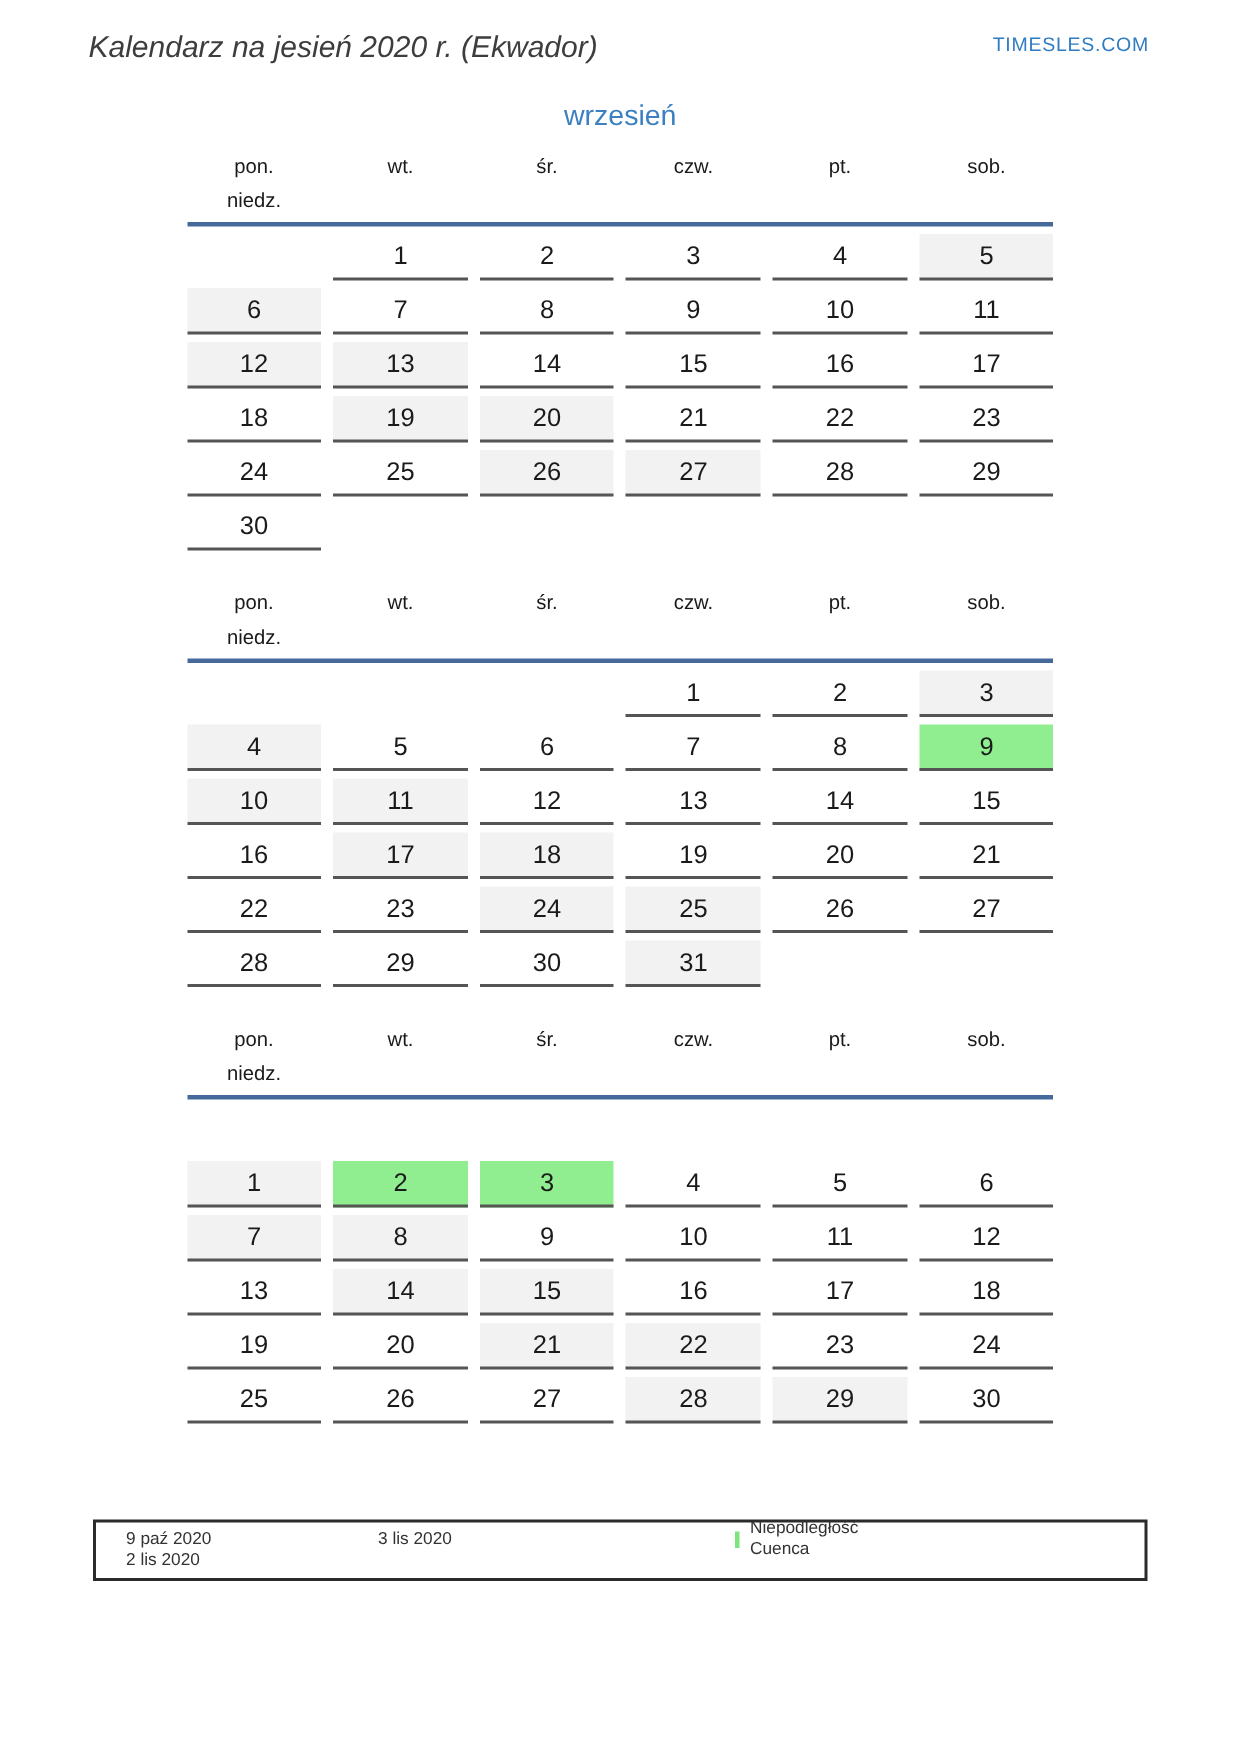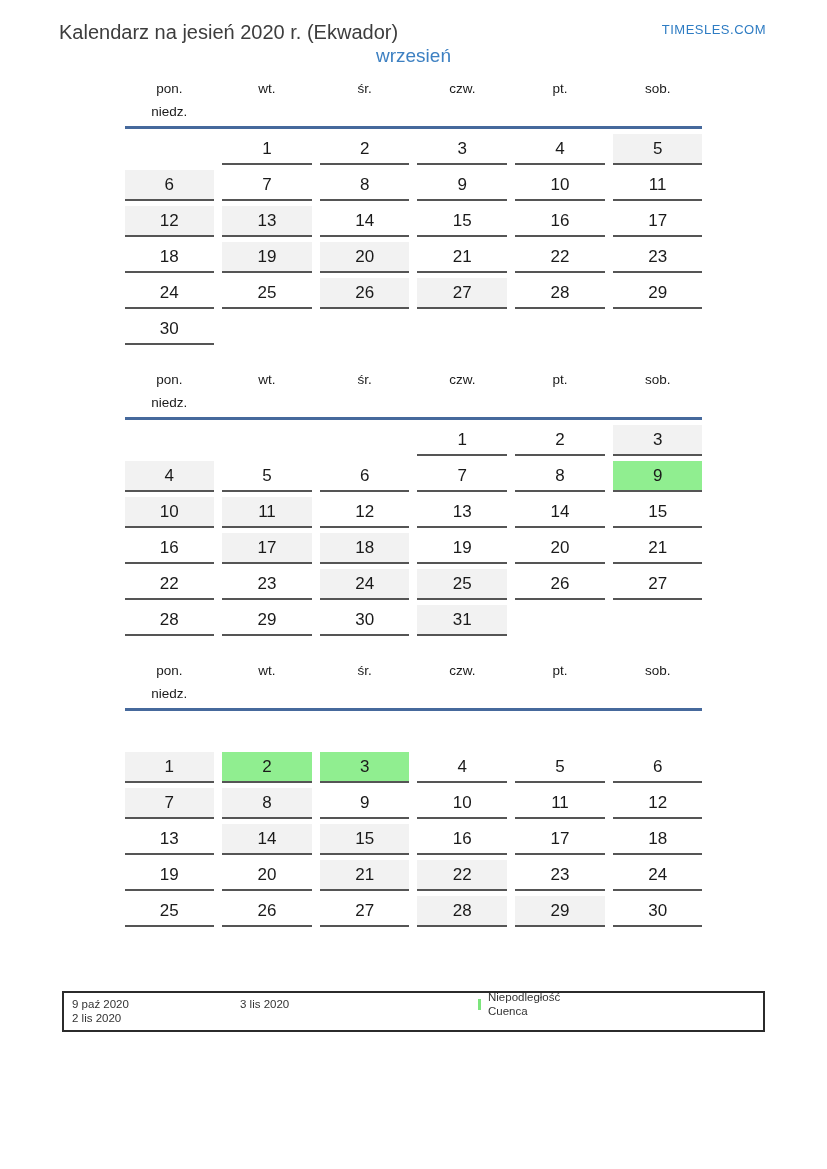--- a/index.html
+++ b/index.html
@@ -14,31 +14,32 @@
   .page-header {
     display: flex;
     justify-content: space-between;
     align-items: flex-start;
     padding: 20px 61px 0 59px;
   }
   .page-title {
     font-size: 20px;
     line-height: 24px;
     color: #3d3d3d;
+    font-style: italic;
   }
   .site-link {
     font-size: 13px;
     line-height: 20px;
     letter-spacing: 0.5px;
     color: var(--link-blue, #2e7cc3);
     text-decoration: none;
     cursor: pointer;
     text-align: right;
   }
-  .months-container { }
+  .months-container { margin-top: 22px; }
   .month { width: 578px; margin: 0 auto 26px auto; }
   .month-title {
     text-align: center;
     font-size: 19px;
     line-height: 24px;
     color: var(--accent-blue, #3d80c2);
     margin-bottom: 12px;
   }
   .grid {
     display: grid;
@@ -64,21 +65,21 @@
     justify-content: center;
     font-size: 17px;
   }
   .cell.day { border-bottom: 2px solid var(--underline, #555555); }
   .cell.weekend { background: var(--weekend-bg, #f2f2f2); }
   .cell.holiday { background: var(--holiday-green, #90ee90); }
   .legend-box {
     width: 703px;
     margin: 28px auto 0 auto;
     border: 2px solid #2b2b2b;
-    padding: 4px 8px 5px 8px;
+    padding: 4px 8px 5px 20px;
     display: grid;
     grid-template-columns: 168px 238px 108px 1fr;
     font-size: 11.5px;
     line-height: 14px;
     color: #333333;
   }
   .legend-date { display: block; }
   .legend-item { display: flex; align-items: center; gap: 7px; height: 14px; }
   .legend-marker {
     display: inline-block;

